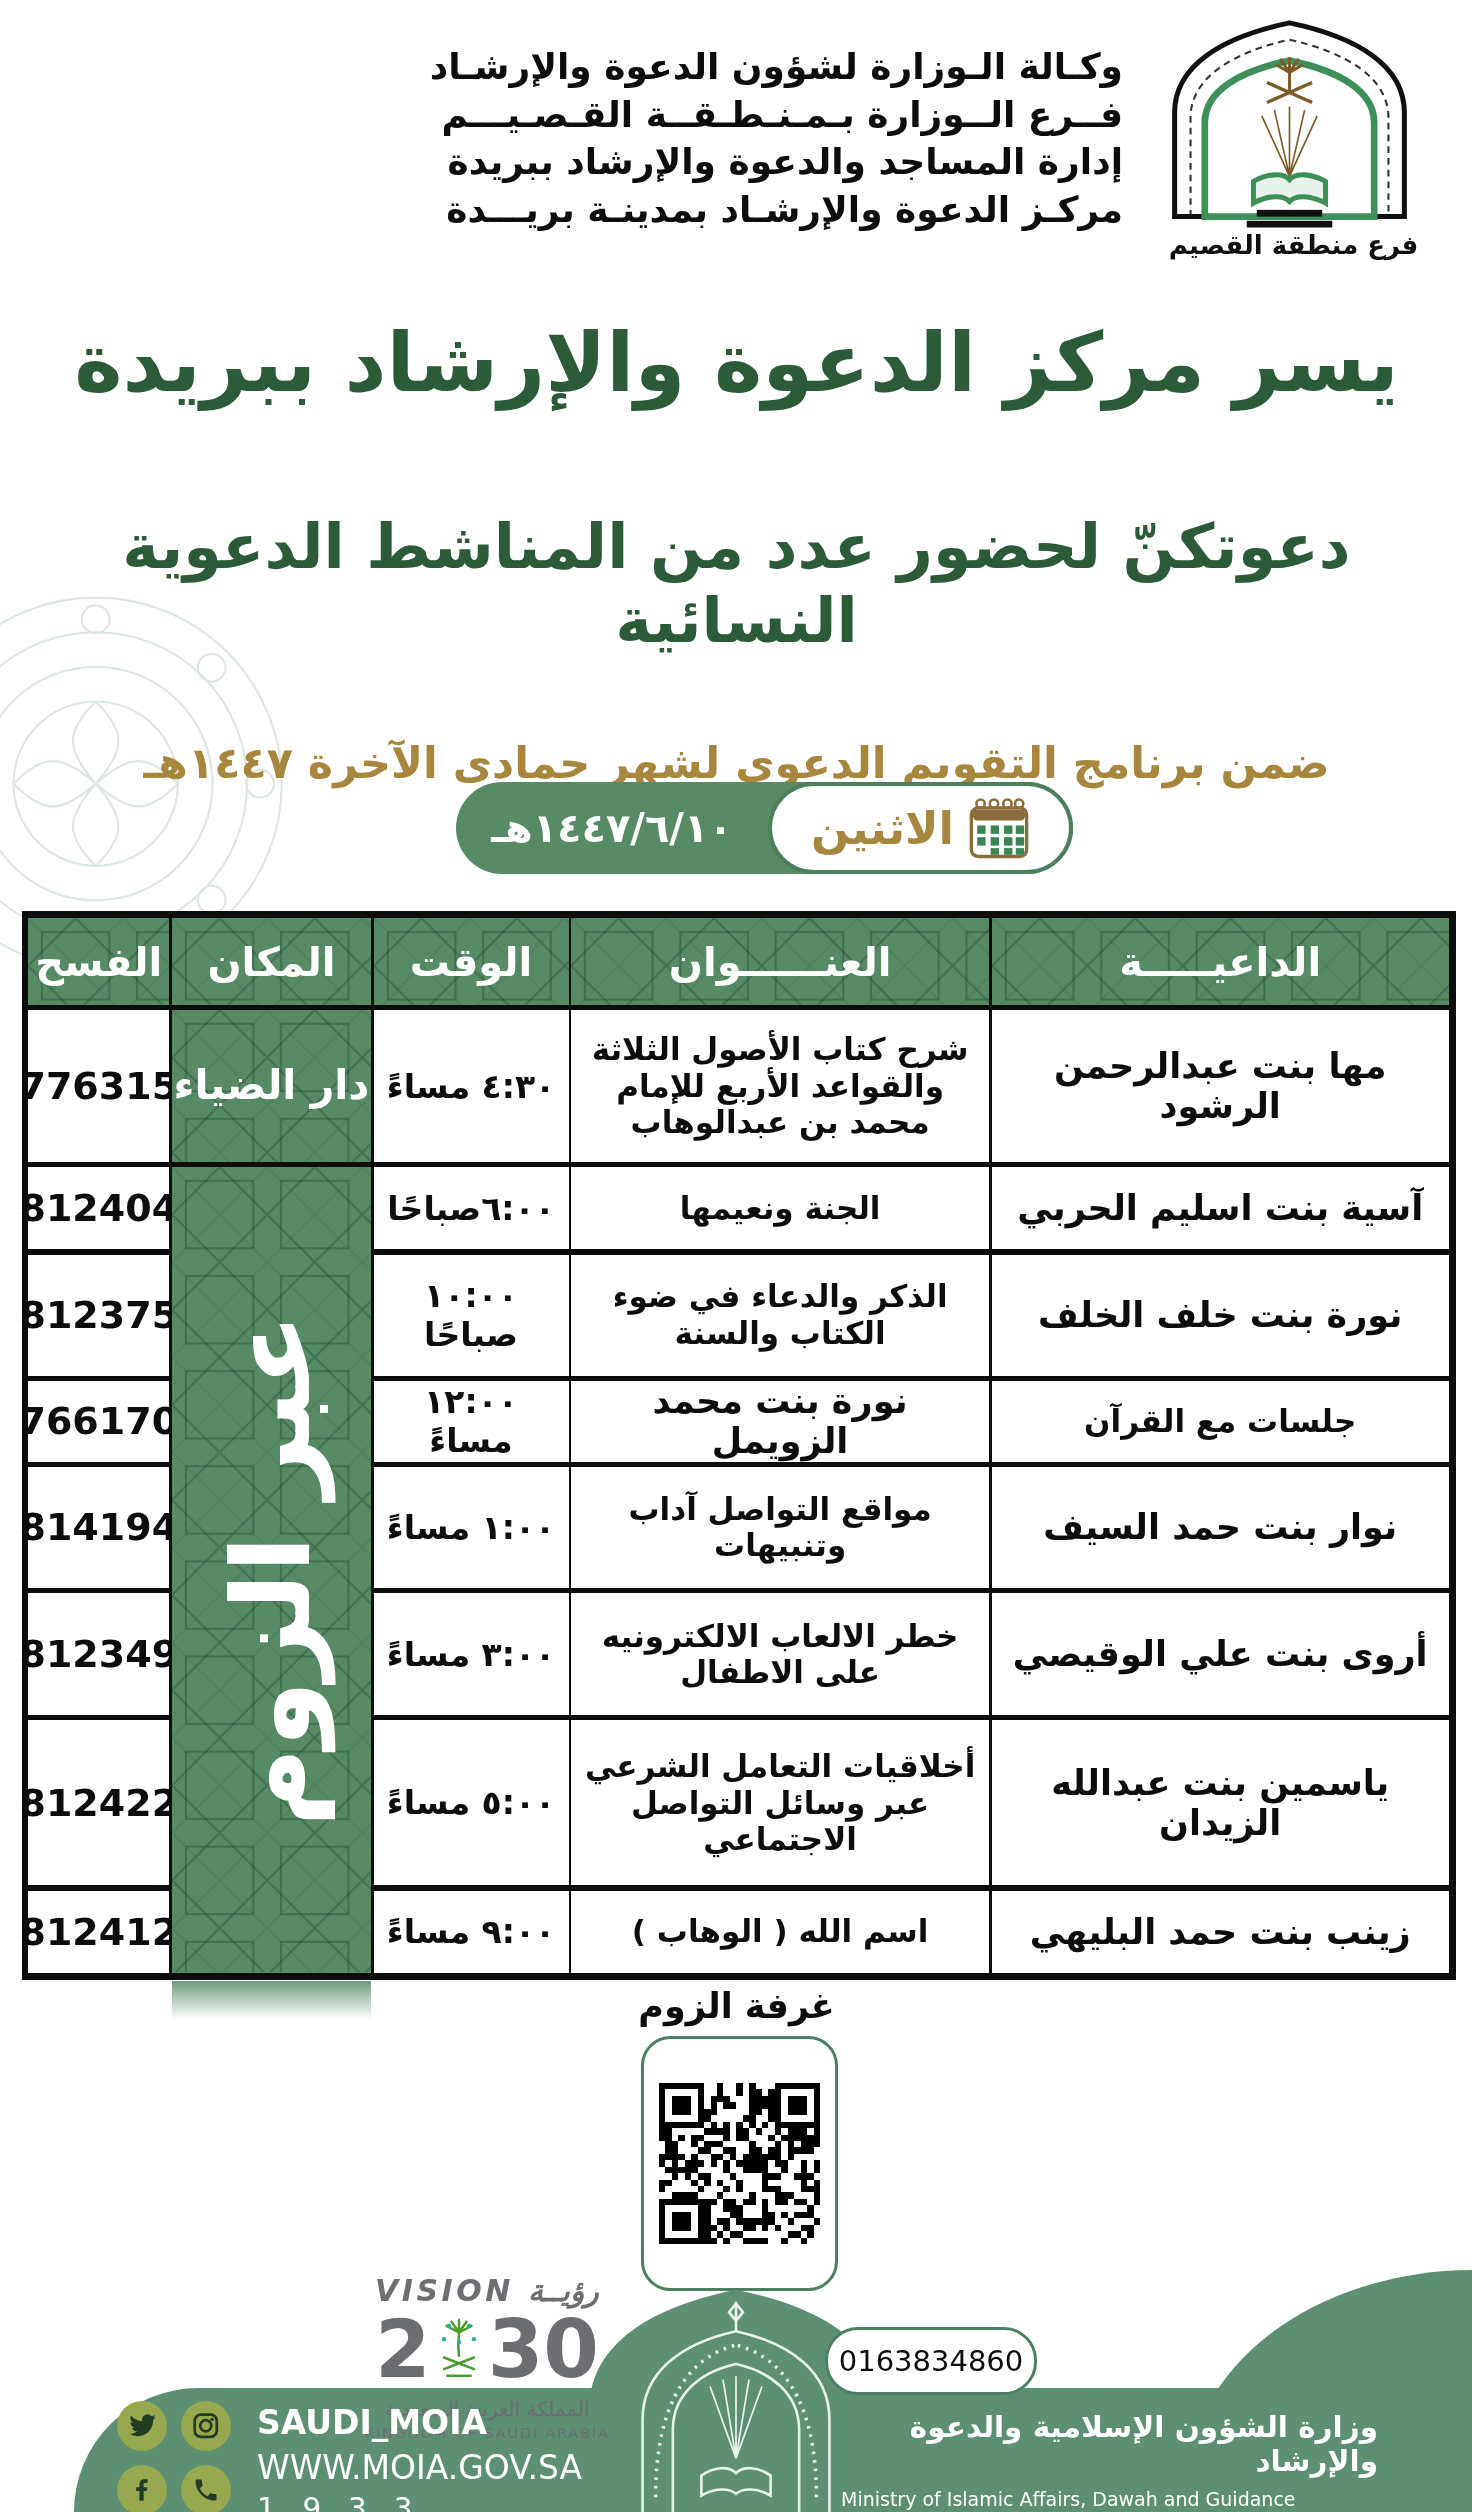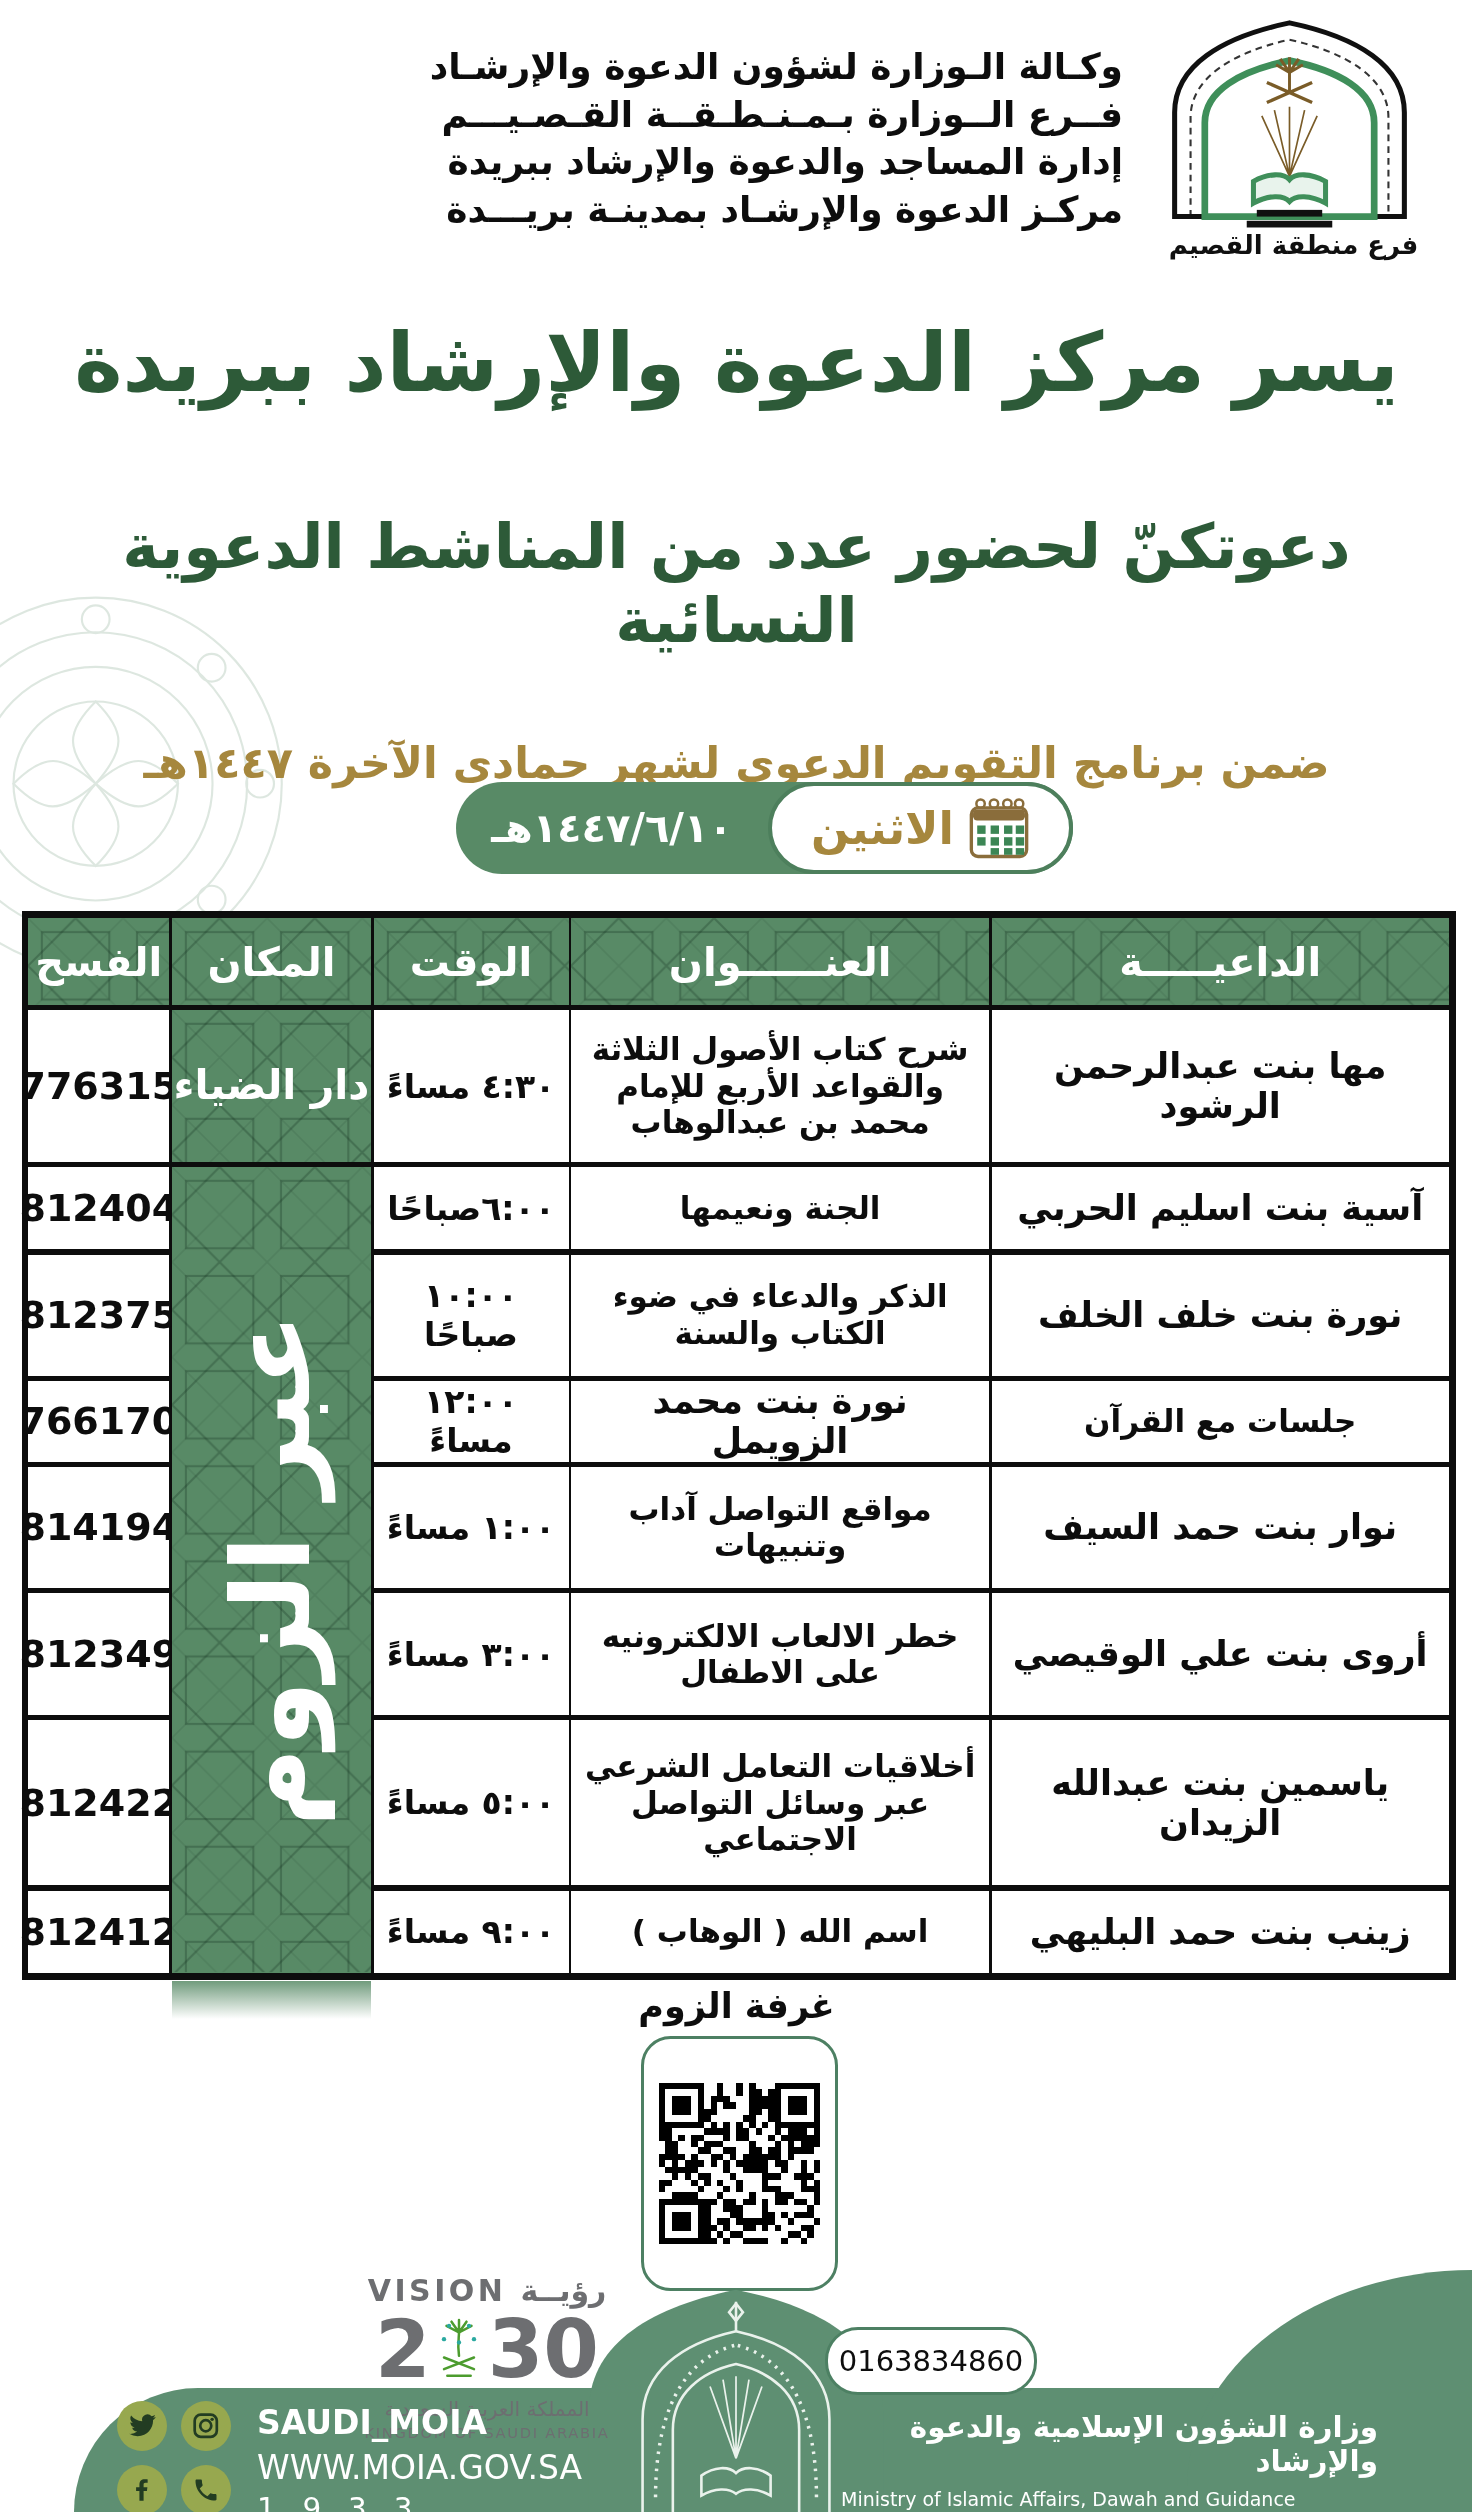--- a/index.html
+++ b/index.html
@@ -63,21 +63,21 @@
   #qr-svg{width:161px;height:161px;}
 
   
   .band{position:absolute;left:74px;right:0;top:2388px;bottom:0;background:#5e8f72;
         border-top-left-radius:130px;z-index:1;}
   .band-swoosh{position:absolute;right:0;top:2270px;width:286px;height:243px;background:#5e8f72;
                border-top-left-radius:286px 217px;z-index:1;}
   .dome{position:absolute;left:582px;top:2281px;width:308px;height:231px;z-index:2;}
 
   .vision{position:absolute;left:338px;top:2273px;width:298px;text-align:center;color:#6d6e71;z-index:3;}
-  .vision .v1{font-size:30px;font-weight:bold;display:flex;justify-content:center;gap:14px;align-items:baseline;direction:ltr;}
+  .vision .v1{font-size:30px;font-weight:bold;display:flex;justify-content:center;gap:14px;align-items:baseline;direction:ltr;font-style:italic;}
   .vision .v1 .en{letter-spacing:3.5px;}
   .vision .v2{display:flex;justify-content:center;align-items:center;gap:3.5px;font-size:80px;
               font-weight:bold;line-height:1;margin-top:1.7px;direction:ltr;}
   .vision .v3{font-size:20px;margin-top:7px;direction:rtl;}
   .vision .v4{font-size:14.7px;letter-spacing:1.7px;margin-top:3.5px;}
 
   .phone-pill{position:absolute;left:825px;top:2327px;width:206px;height:62px;background:#fff;
               border:3.5px solid #4d8063;border-radius:33px;display:flex;align-items:center;
               justify-content:center;font-size:29px;color:#0d0d0d;direction:ltr;z-index:3;}
 

